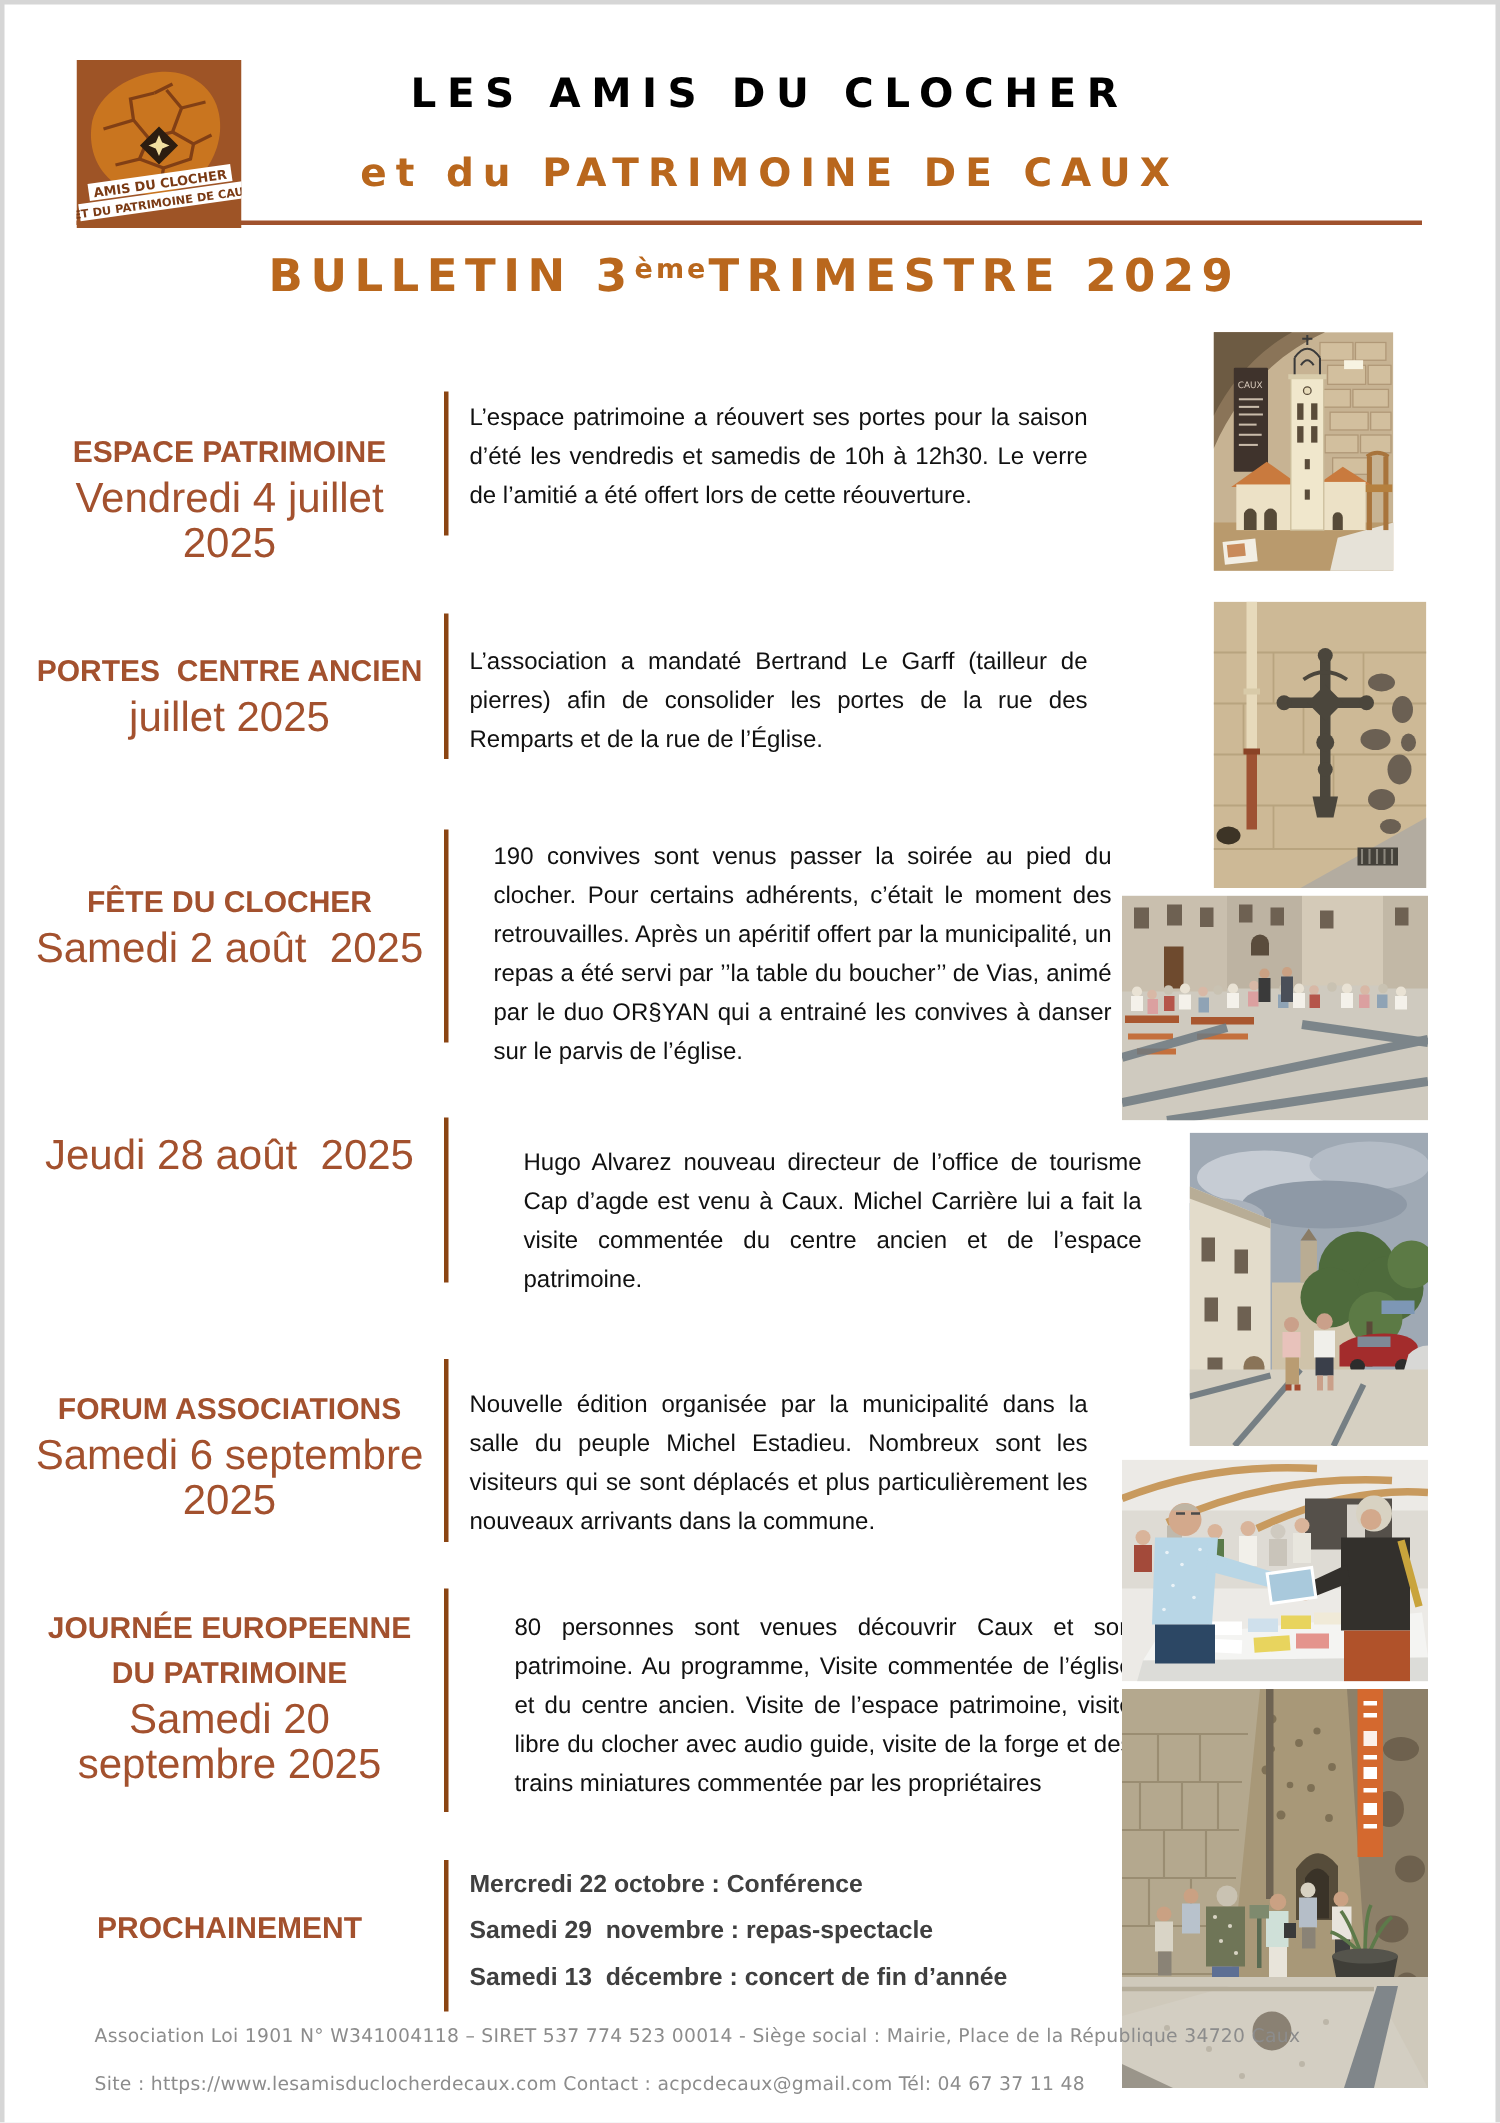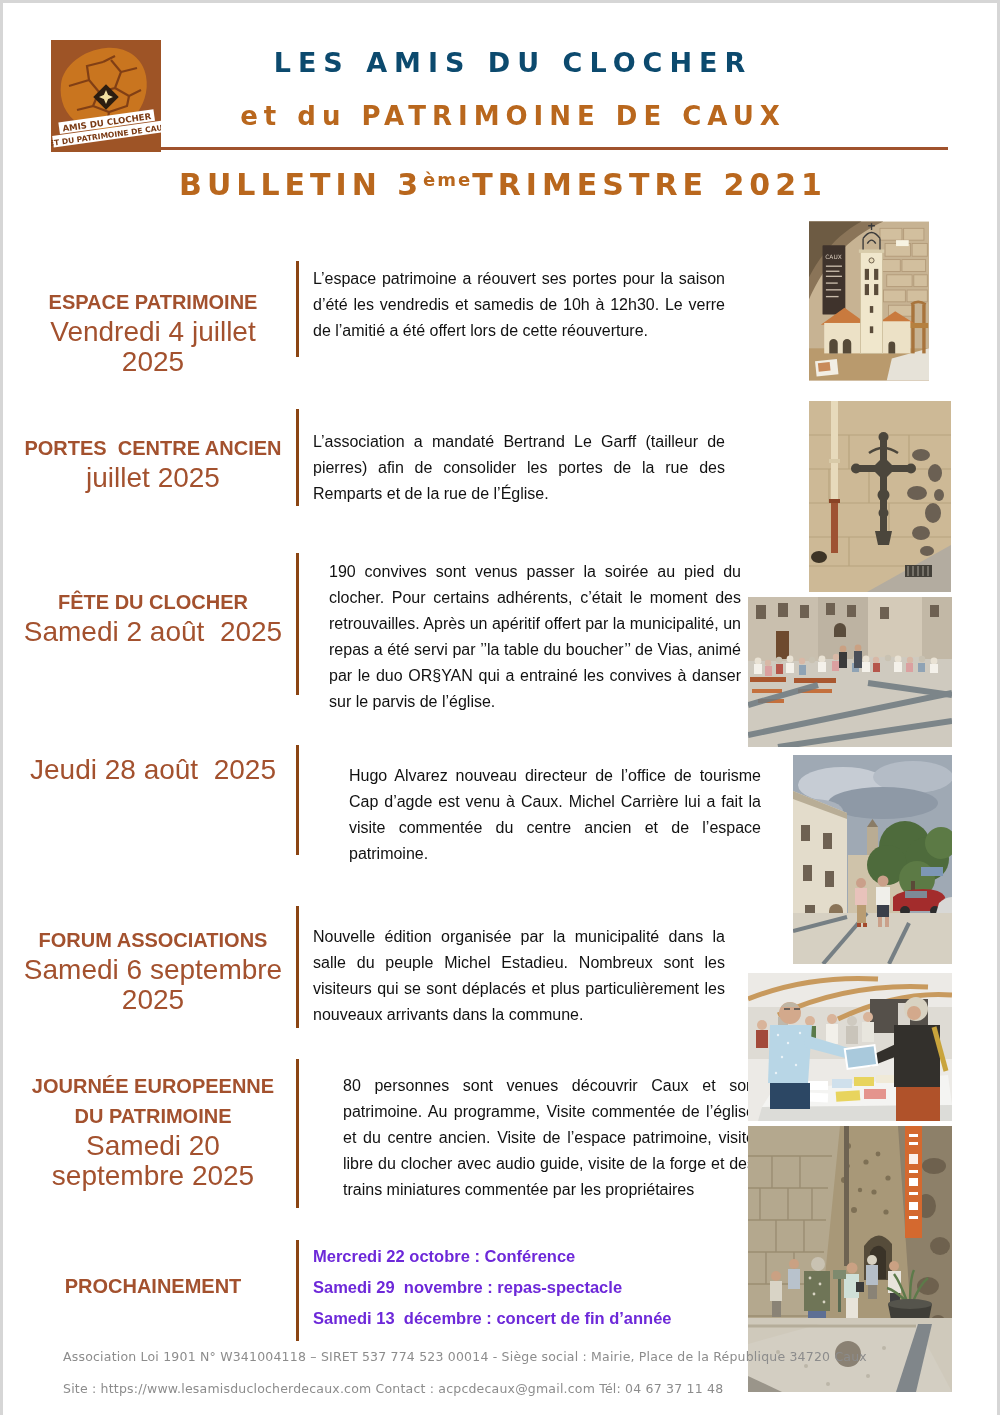--- a/index.html
+++ b/index.html
@@ -9,21 +9,21 @@
     background:#ffffff; overflow:hidden;
     border:3px solid #d6d6d6; border-bottom:none;
     font-family:"Liberation Sans", sans-serif;
   }
   
   .logo { position:absolute; left:48px; top:37px; width:110px; height:112px; z-index:2; }
   .header-titles { position:absolute; left:170px; top:0; width:680px; text-align:center; }
   .title-line1 {
     position:absolute; left:0; top:44px; width:100%;
     font-family:"DejaVu Sans", sans-serif; font-weight:bold;
-    font-size:27px; letter-spacing:7px; color:#0c4a6e; white-space:nowrap;
+    font-size:27px; letter-spacing:7px; color:#000000; white-space:nowrap;
   }
   .title-line2 {
     position:absolute; left:0; top:98px; width:100%;
     font-family:"DejaVu Sans", sans-serif; font-weight:bold;
     font-size:26px; letter-spacing:6px; color:#b9671d; white-space:nowrap;
   }
   .header-rule { position:absolute; left:48px; top:144px; width:897px; height:3px; background:#a0522d; }
   .bulletin {
     position:absolute; left:100px; top:164px; width:800px; text-align:center;
     font-family:"DejaVu Sans", sans-serif; font-weight:bold;
@@ -32,21 +32,21 @@
   .bulletin sup { font-size:0.60em; letter-spacing:2px; vertical-align:9px; }
   
   .sec-titlebox { position:absolute; left:15px; width:270px; text-align:center; color:#a3512e; }
   .sec-title { font-size:20px; font-weight:bold; line-height:30px; white-space:pre-wrap; }
   .sec-date  { font-size:28px; line-height:30px; white-space:pre-wrap; }
   .sec-divider { position:absolute; left:293px; width:3px; background:#8b4513; }
   .sec-body {
     position:absolute; left:310px; width:412px;
     font-size:16px; line-height:26px; color:#111; text-align:justify;
   }
-  .upcoming-line { font-size:16.5px; font-weight:bold; color:#6d28d9; line-height:21px;
+  .upcoming-line { font-size:16.5px; font-weight:bold; color:#404040; line-height:21px;
     margin-bottom:10px; white-space:pre-wrap; }
   
   .photo { position:absolute; overflow:hidden; }
   .photo svg { display:block; width:100%; height:100%; }
   
   .footer-line {
     position:absolute; left:60px; width:700px;
     font-family:"DejaVu Sans", sans-serif; font-size:12.5px; letter-spacing:0.2px;
     color:#8c8c8c; white-space:nowrap;
   }
@@ -82,21 +82,21 @@
       </g>
     </svg>
   </div>
 
   <div class="header-titles">
     <div class="title-line1">LES AMIS DU CLOCHER</div>
     <div class="title-line2">et du PATRIMOINE DE CAUX</div>
   </div>
   <div class="header-rule"></div>
 
-  <div class="bulletin"><span>BULLETIN 3</span><sup>ème</sup><span>TRIMESTRE 2021</span></div>
+  <div class="bulletin"><span>BULLETIN 3</span><sup>ème</sup><span>TRIMESTRE 2029</span></div>
 
   <div class="sec-titlebox" style="top:284px;">
     <div class="sec-title">ESPACE PATRIMOINE</div>
     <div class="sec-date">Vendredi 4 juillet 2025</div>
   </div>
   <div class="sec-divider" style="top:258px; height:96px;"></div>
   <div class="sec-body" style="top:263px;">L’espace patrimoine a réouvert ses portes pour la saison d’été les vendredis et samedis de 10h à 12h30. Le verre de l’amitié a été offert lors de cette réouverture.</div>
 
   <div class="sec-titlebox" style="top:430px;">
     <div class="sec-title">PORTES  CENTRE ANCIEN</div>

